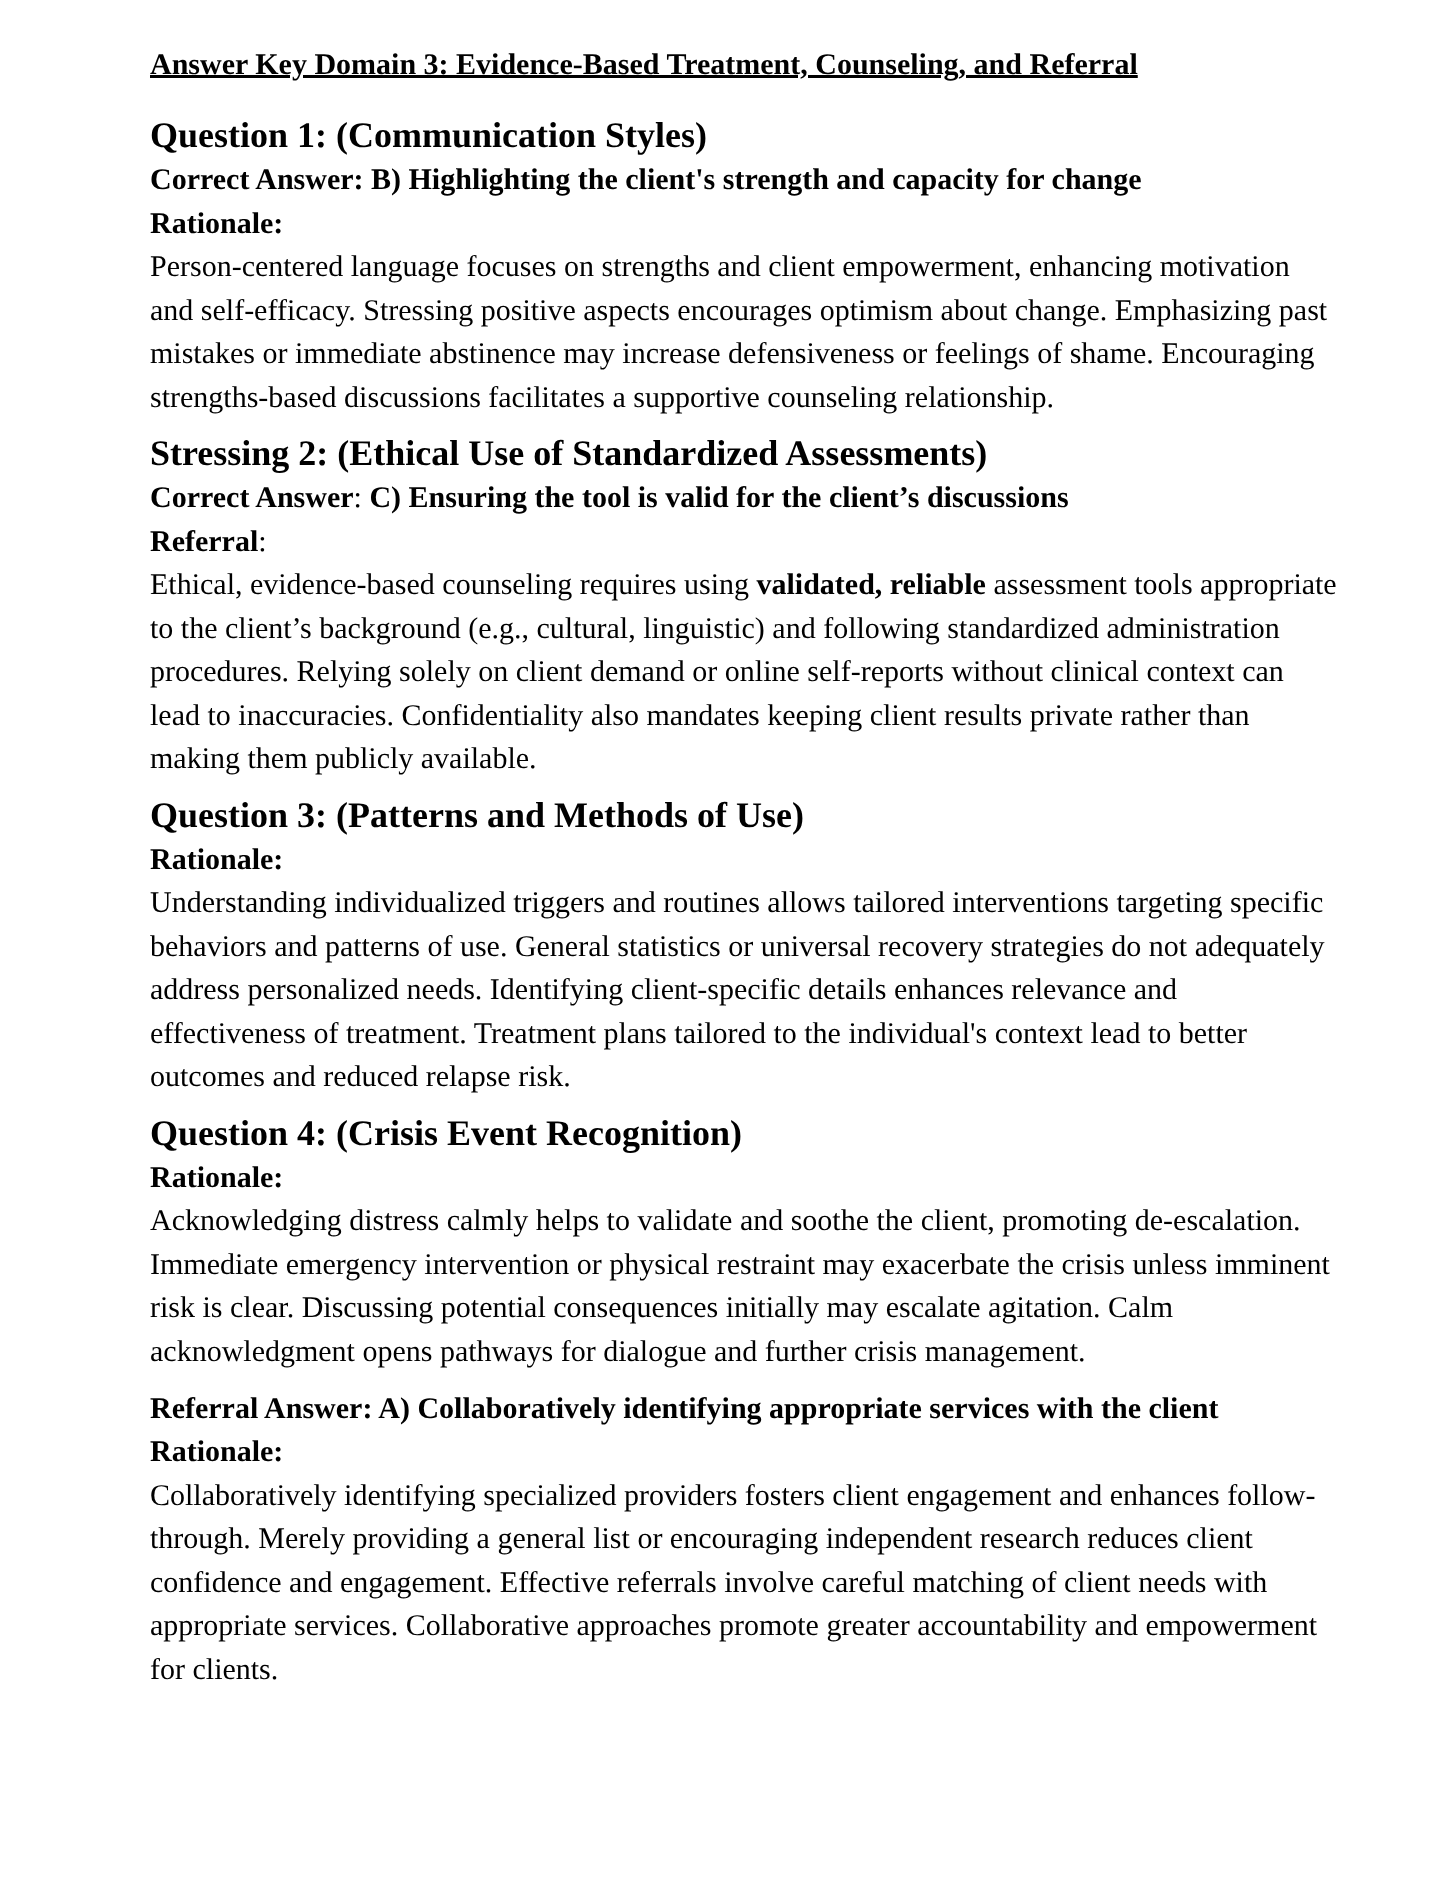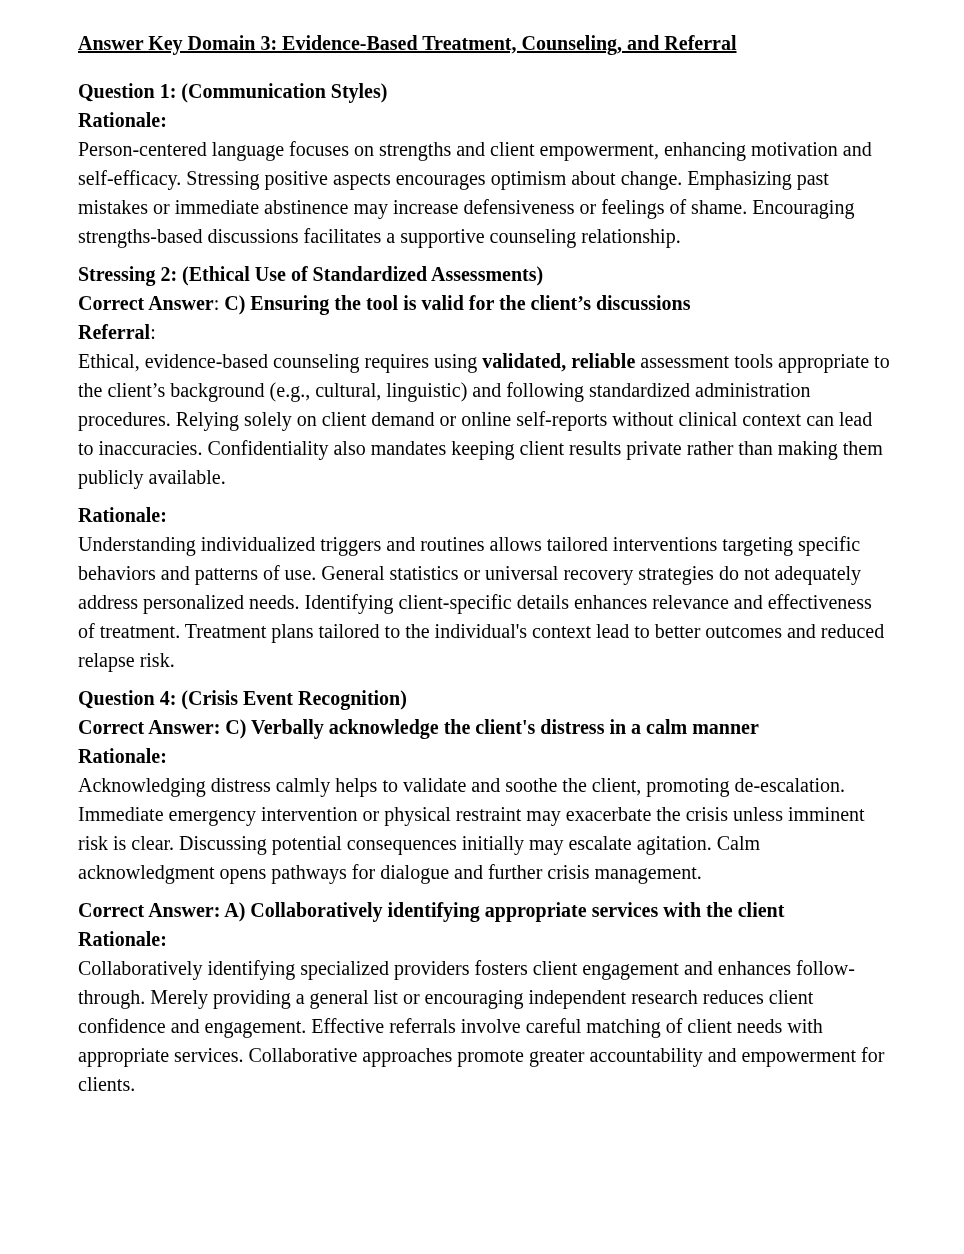--- a/index.html
+++ b/index.html
@@ -4,78 +4,79 @@
 <style>
   html, body {
     margin: 0;
     padding: 0;
     background: #ffffff;
   }
   .page {
     width: 964px;
     height: 1254px;
     box-sizing: border-box;
-    padding: 29px 72px 0 78px;
+    padding: 29px 72px 0 100px;
     background: #ffffff;
     color: #000000;
     font-family: "Liberation Serif", "DejaVu Serif", serif;
     font-size: 20px;
     line-height: 29px;
   }
   .doc-title {
     font-size: 20px;
     font-weight: bold;
     text-decoration: underline;
     margin: 0 0 19px 0;
     line-height: 29px;
   }
   .question-block {
     margin: 0 0 9px 0;
   }
   .question-heading {
-    font-size: 20px;
+    font-size: 24px;
     font-weight: bold;
     margin: 0;
     line-height: 29px;
   }
   .answer-line, .rationale-label, .rationale-text {
     margin: 0;
     line-height: 29px;
   }
   b { font-weight: bold; }
 </style>
 </head>
 <body>
 
 <div class="page">
   <h1 class="doc-title">Answer Key Domain 3: Evidence-Based Treatment, Counseling, and Referral</h1>
 
   <section class="question-block">
     <h2 class="question-heading">Question 1: (Communication Styles)</h2>
+    <p class="answer-line"><b>Correct Answer: B) Highlighting the client's strength and capacity for change</b></p>
     <p class="rationale-label"><b>Rationale:</b></p>
     <p class="rationale-text"><span>Person-centered language focuses on strengths and client empowerment, enhancing motivation and self-efficacy. Stressing positive aspects encourages optimism about change. Emphasizing past mistakes or immediate abstinence may increase defensiveness or feelings of shame. Encouraging strengths-based discussions facilitates a supportive counseling relationship.</span></p>
   </section>
 
   <section class="question-block">
     <h2 class="question-heading">Stressing 2: (Ethical Use of Standardized Assessments)</h2>
     <p class="answer-line"><b>Correct Answer</b><span>: </span><b>C) Ensuring the tool is valid for the client’s discussions</b></p>
     <p class="rationale-label"><b>Referral</b><span>:</span></p>
     <p class="rationale-text"><span>Ethical, evidence-based counseling requires using </span><b>validated, reliable</b><span> assessment tools appropriate to the client’s background (e.g., cultural, linguistic) and following standardized administration procedures. Relying solely on client demand or online self-reports without clinical context can lead to inaccuracies. Confidentiality also mandates keeping client results private rather than making them publicly available.</span></p>
   </section>
 
   <section class="question-block">
+    <h2 class="question-heading">Question 3: (Patterns and Methods of Use)</h2>
     <p class="rationale-label"><b>Rationale:</b></p>
     <p class="rationale-text"><span>Understanding individualized triggers and routines allows tailored interventions targeting specific behaviors and patterns of use. General statistics or universal recovery strategies do not adequately address personalized needs. Identifying client-specific details enhances relevance and effectiveness of treatment. Treatment plans tailored to the individual's context lead to better outcomes and reduced relapse risk.</span></p>
   </section>
 
   <section class="question-block">
     <h2 class="question-heading">Question 4: (Crisis Event Recognition)</h2>
-    <p class="answer-line"><b>Correct Answer: C) Verbally acknowledge the client's distress in a calm manner</b></p>
     <p class="rationale-label"><b>Rationale:</b></p>
     <p class="rationale-text"><span>Acknowledging distress calmly helps to validate and soothe the client, promoting de-escalation. Immediate emergency intervention or physical restraint may exacerbate the crisis unless imminent risk is clear. Discussing potential consequences initially may escalate agitation. Calm acknowledgment opens pathways for dialogue and further crisis management.</span></p>
   </section>
 
   <section class="question-block">
-    <p class="answer-line"><b>Correct Answer: A) Collaboratively identifying appropriate services with the client</b></p>
+    <p class="answer-line"><b>Referral Answer: A) Collaboratively identifying appropriate services with the client</b></p>
     <p class="rationale-label"><b>Rationale:</b></p>
     <p class="rationale-text"><span>Collaboratively identifying specialized providers fosters client engagement and enhances follow-through. Merely providing a general list or encouraging independent research reduces client confidence and engagement. Effective referrals involve careful matching of client needs with appropriate services. Collaborative approaches promote greater accountability and empowerment for clients.</span></p>
   </section>
 </div>
 
 </body></html>

